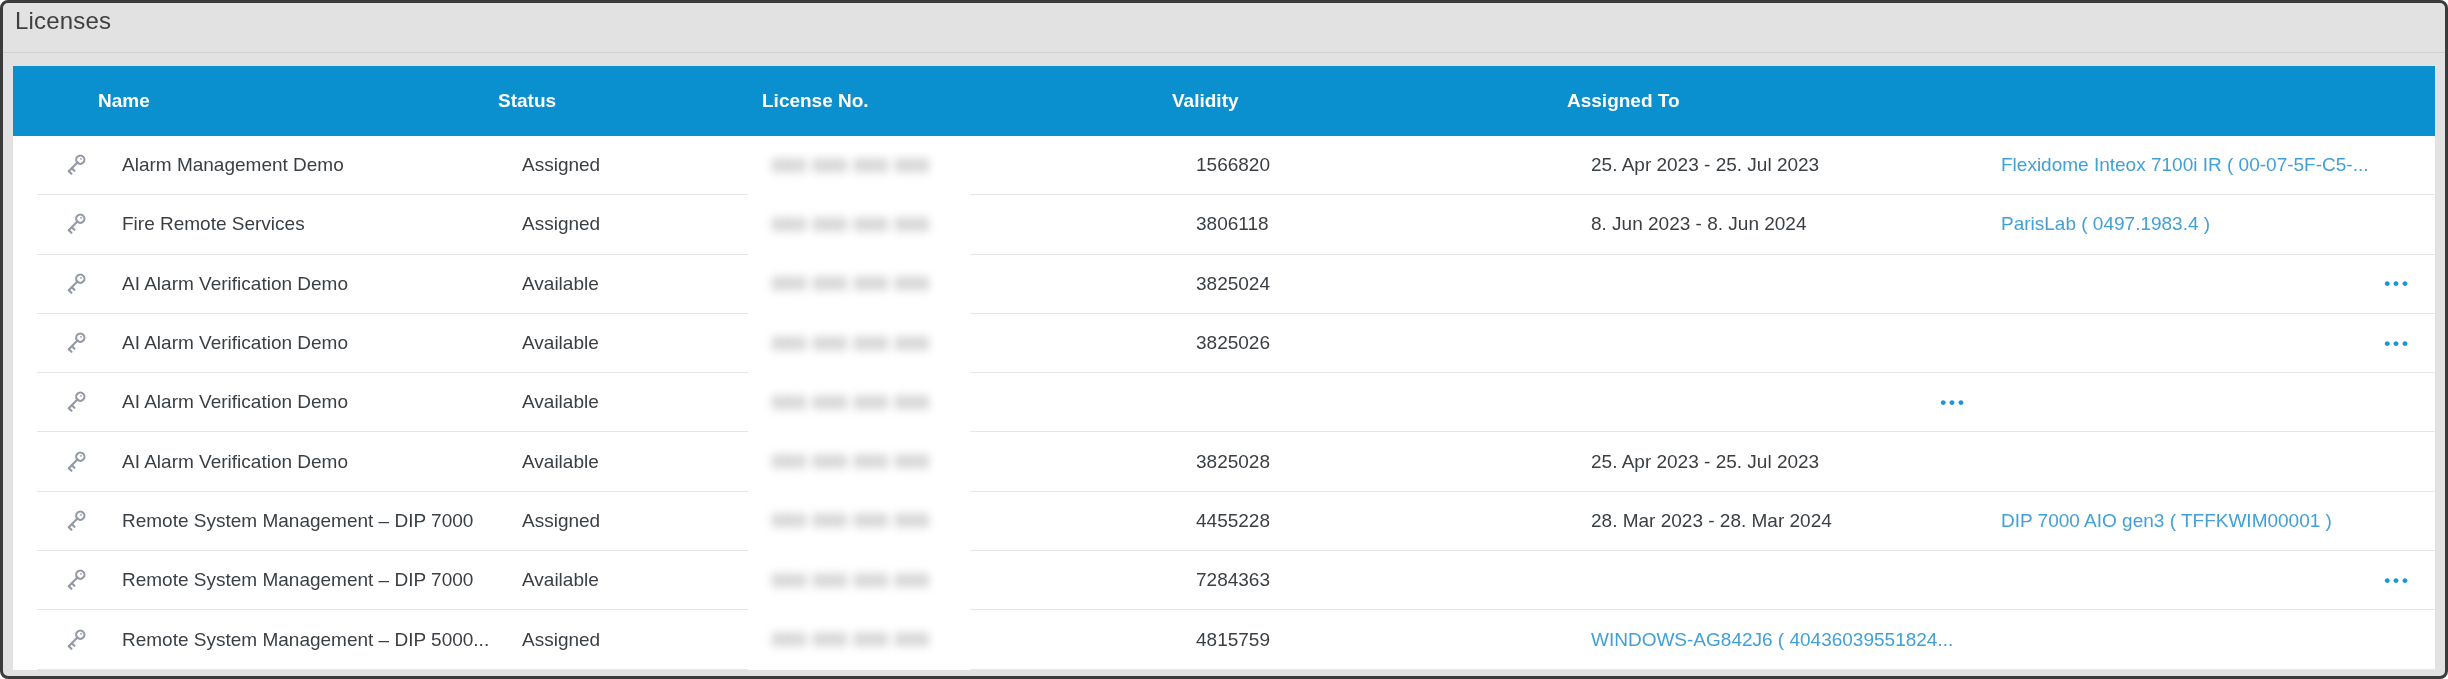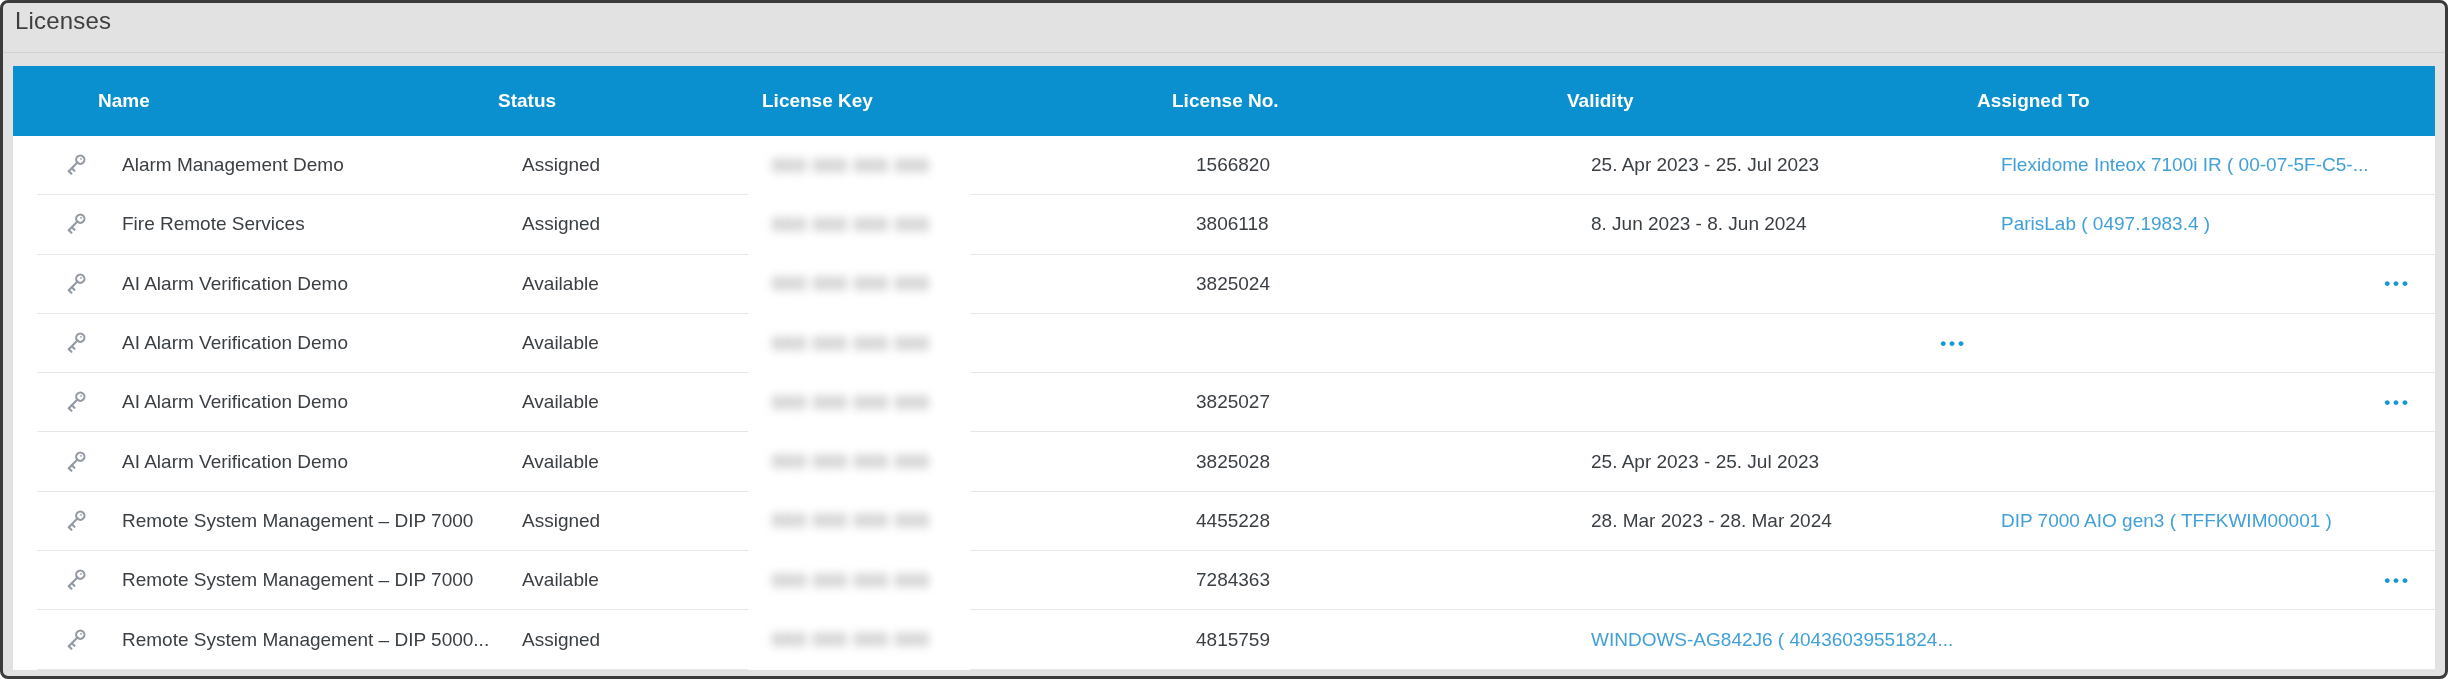--- a/index.html
+++ b/index.html
@@ -130,21 +130,20 @@
   <div class="title-bar">
     <h1>Licenses</h1>
   </div>
 
   <div class="table">
 
     <div class="thead">
       <div class="th"></div>
       <div class="th">Name</div>
       <div class="th">Status</div>
-      <div class="th">License Key</div>
       <div class="th">License No.</div>
       <div class="th">Validity</div>
       <div class="th">Assigned To</div>
     </div>
 
     <div class="tbody" id="tbody">
 
       <div class="row">
     <div class="cell icon-cell">
       <span class="key-icon">
@@ -224,20 +223,21 @@
             <line x1="12" y1="9.3" x2="12" y2="19"></line>
             <line x1="12" y1="15.6" x2="15" y2="15.6"></line>
             <line x1="12" y1="19" x2="15" y2="19"></line>
           </g>
         </svg>
       </span>
     </div>
     <div class="cell c-name">AI Alarm Verification Demo</div>
     <div class="cell c-status">Available</div>
     <div class="cell c-key"></div>
+    <div class="cell c-no">3825026</div>
     <div class="cell c-validity"></div>
     <div class="cell assigned-cell c-assigned">
             <span class="menu-dots">•••</span>
           </div>
   </div>
         <div class="row">
     <div class="cell icon-cell">
       <span class="key-icon">
         <svg width="30" height="30" viewBox="0 0 24 24" fill="none" stroke="#939aa4" stroke-width="1.7" stroke-linecap="round">
           <g transform="rotate(45 12 12)">
@@ -246,21 +246,20 @@
             <line x1="12" y1="9.3" x2="12" y2="19"></line>
             <line x1="12" y1="15.6" x2="15" y2="15.6"></line>
             <line x1="12" y1="19" x2="15" y2="19"></line>
           </g>
         </svg>
       </span>
     </div>
     <div class="cell c-name">AI Alarm Verification Demo</div>
     <div class="cell c-status">Available</div>
     <div class="cell c-key"></div>
-    <div class="cell c-no">3825027</div>
     <div class="cell c-validity"></div>
     <div class="cell assigned-cell c-assigned">
             <span class="menu-dots">•••</span>
           </div>
   </div>
         <div class="row">
     <div class="cell icon-cell">
       <span class="key-icon">
         <svg width="30" height="30" viewBox="0 0 24 24" fill="none" stroke="#939aa4" stroke-width="1.7" stroke-linecap="round">
           <g transform="rotate(45 12 12)">

